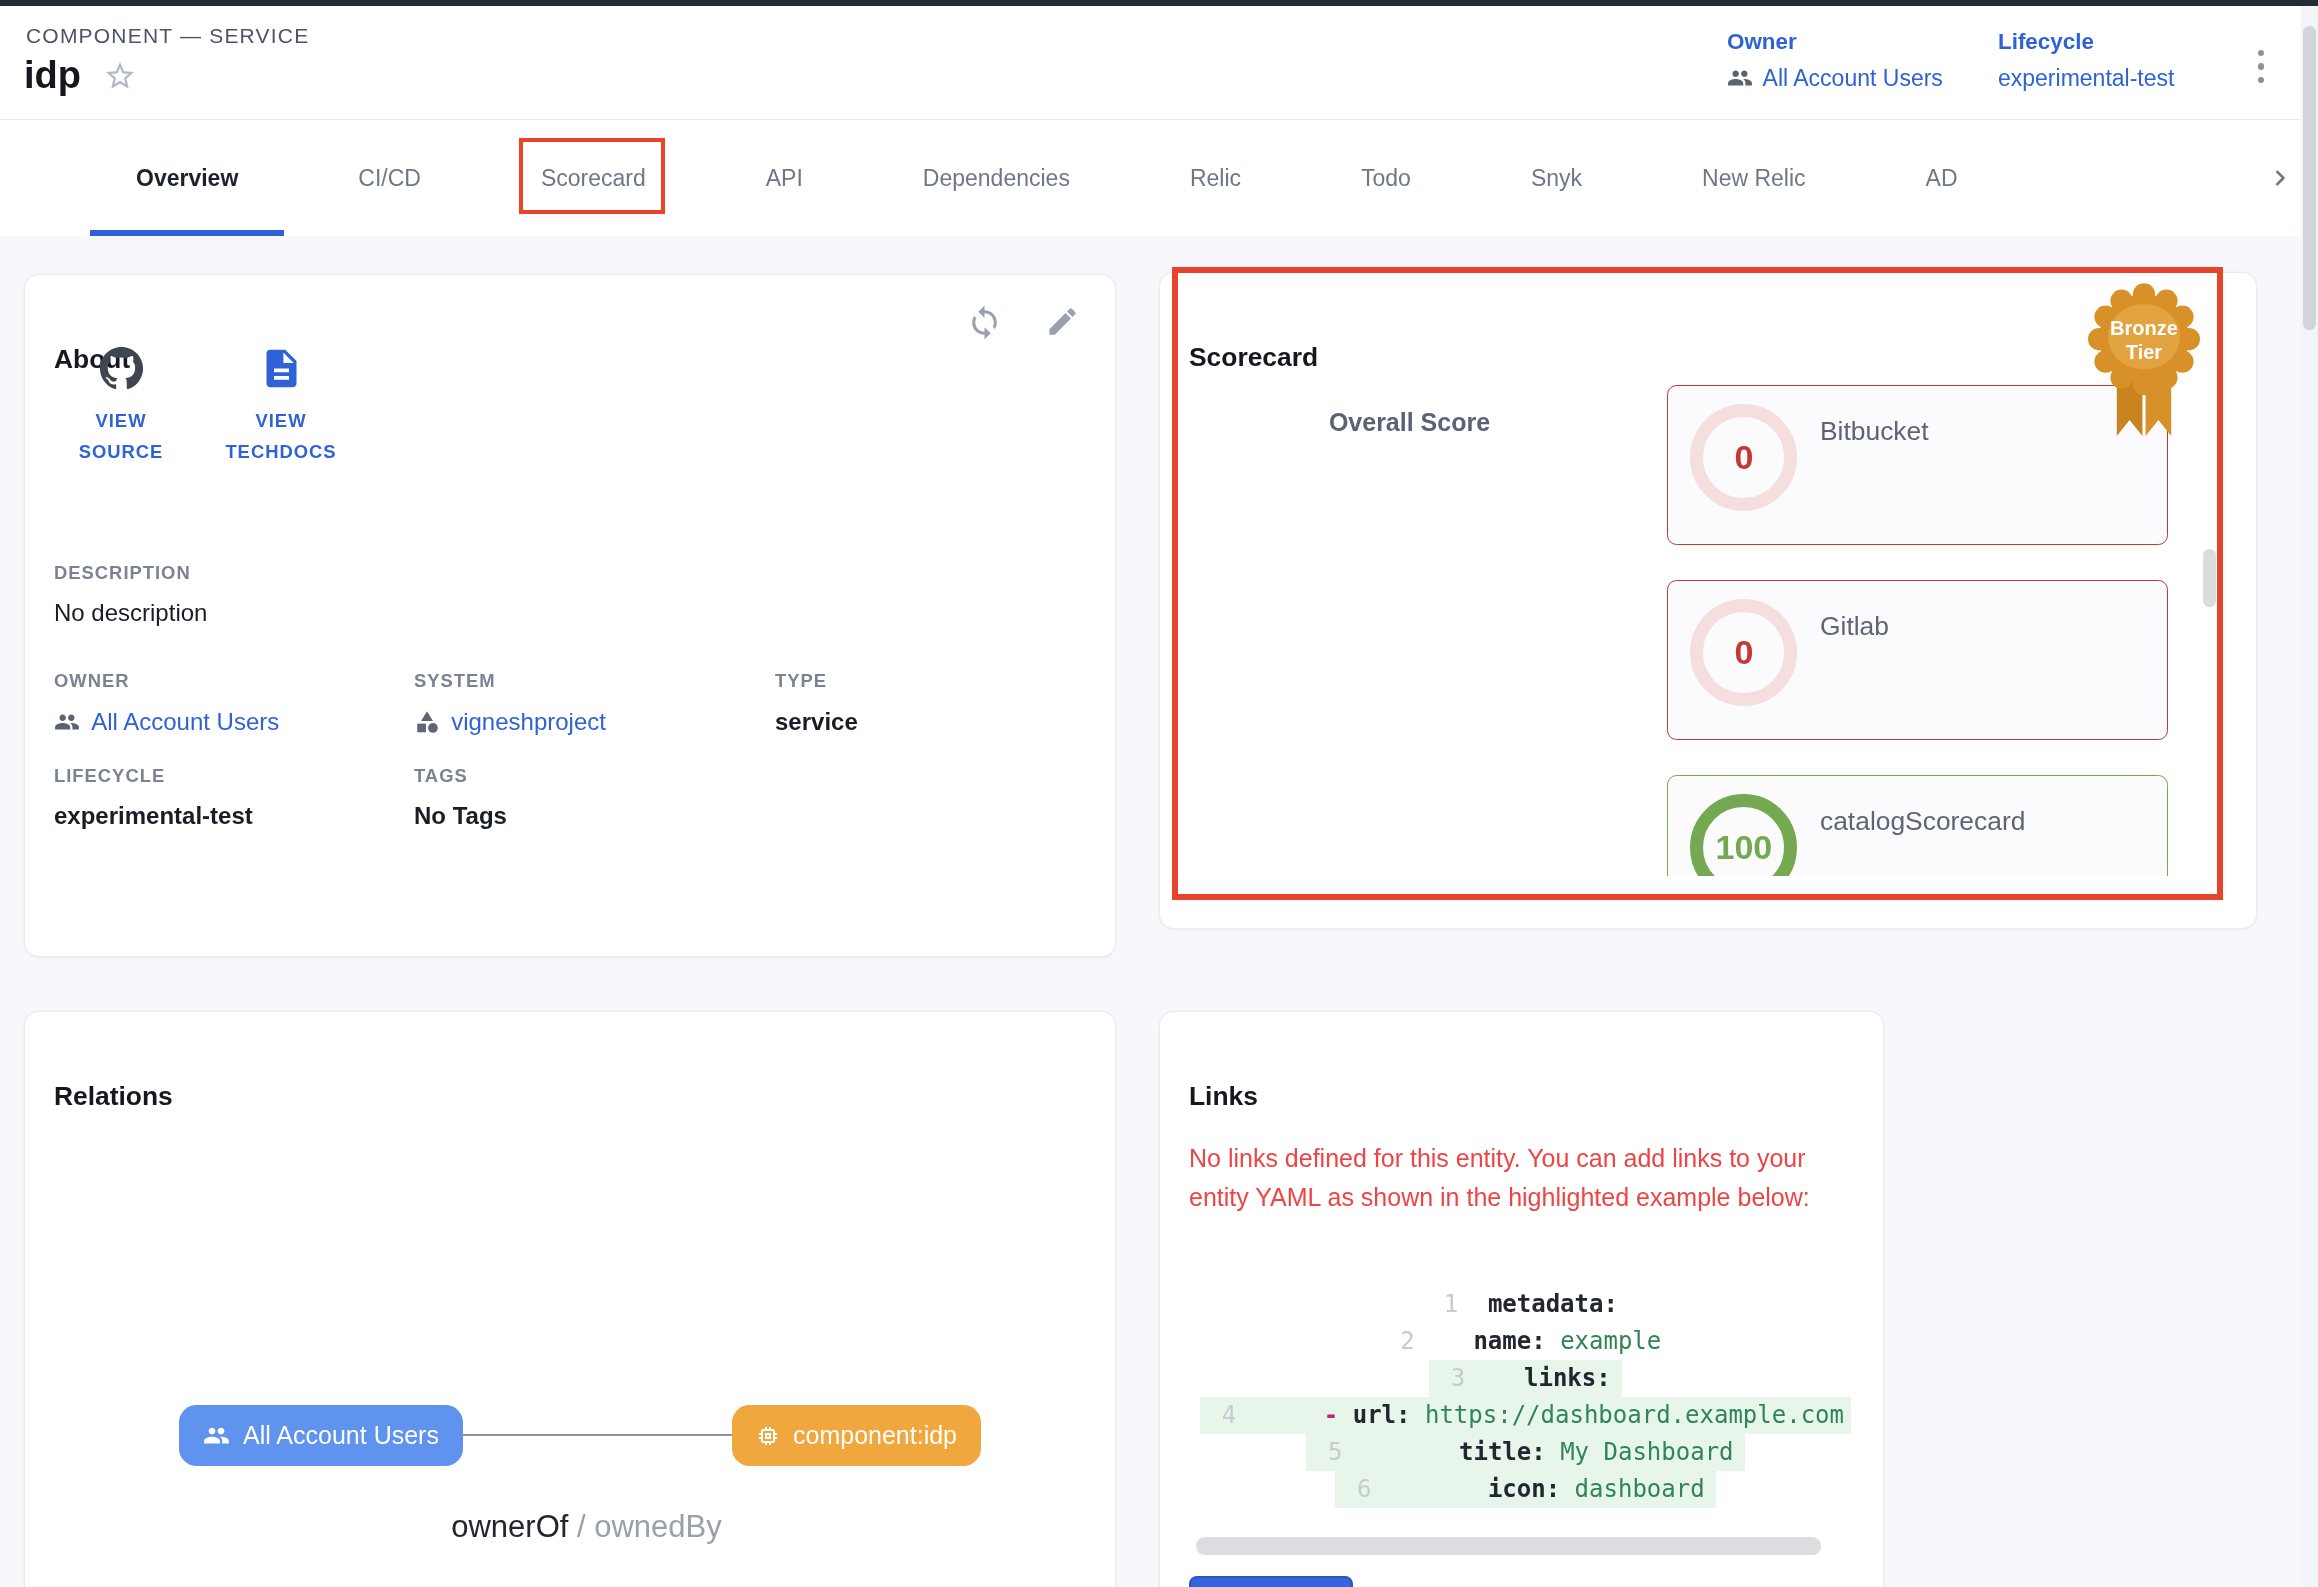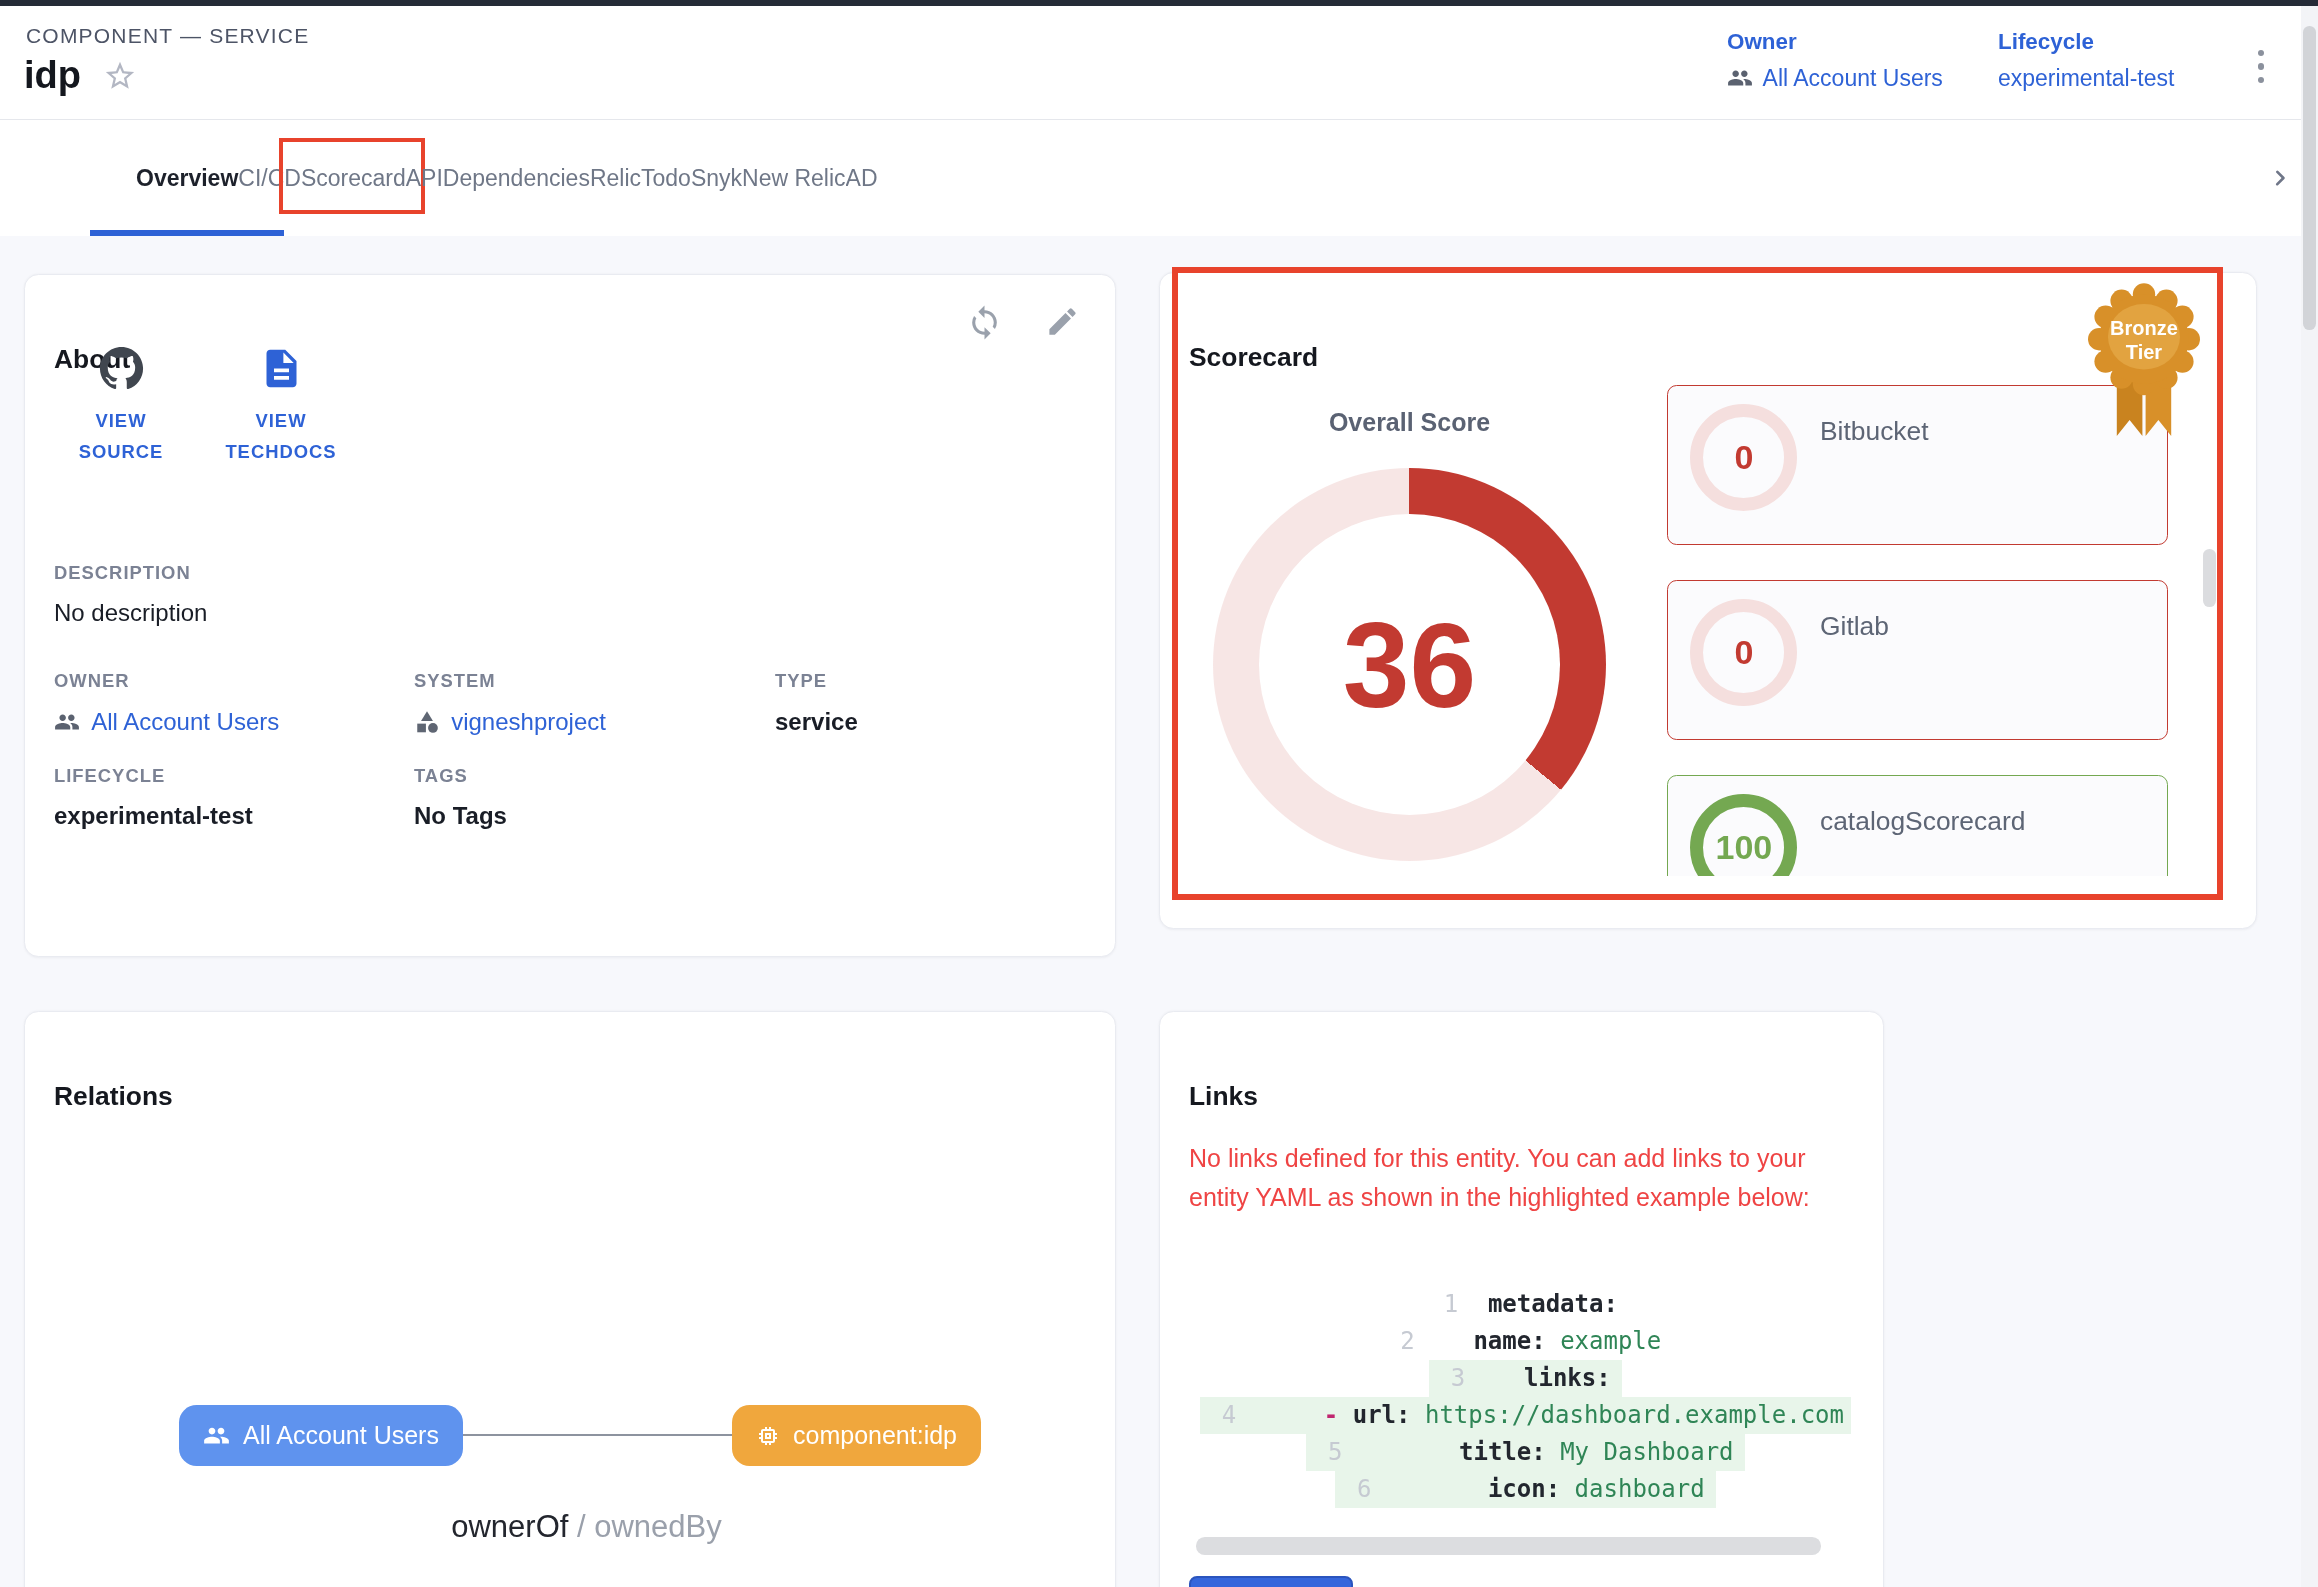--- a/index.html
+++ b/index.html
@@ -21,21 +21,21 @@
   #page-title{font-size:38px;font-weight:700;color:#14171e;}
   .hdr-block{position:absolute;top:29px;z-index:2;}
   #owner-block{left:1727px;} #lifecycle-block{left:1998px;}
   .hdr-label{font-size:22.4px;font-weight:700;color:var(--link-blue);}
   .hdr-value{margin-top:9.6px;display:flex;align-items:center;gap:9.6px;font-size:23px;color:var(--link-blue);}
   #kebab{position:absolute;left:2253px;top:45px;display:flex;flex-direction:column;gap:7.2px;padding:4.8px;cursor:pointer;z-index:2;}
   #kebab span{width:6.4px;height:6.4px;border-radius:50%;background:#8b919d;}
   #header-divider{position:absolute;left:0;top:119px;width:2319px;height:0.8px;background:#e5e7ec;z-index:2;}
 
   
-  #tabs{position:absolute;left:0;top:120px;width:2319px;height:116px;display:flex;align-items:stretch;padding-left:136px;background:#fff;z-index:1;}
+  #tabs{position:absolute;left:0;top:120px;width:2319px;height:116px;display:flex;align-items:stretch;padding-left:136px;gap:120px;background:#fff;z-index:1;}
   .tab{position:relative;display:flex;align-items:center;font-size:23px;color:#6f7787;font-weight:500;cursor:pointer;white-space:nowrap;}
   .tab.active{color:#1d212b;font-weight:700;}
   .tab.active .tab-underline{position:absolute;left:-46px;right:-46px;bottom:0;height:5.6px;background:var(--link-blue);}
   .tab.truncated{width:37px;overflow:hidden;}
   .tab-annotation{position:absolute;left:-22.4px;right:-19px;top:18.4px;bottom:22.4px;border:4.8px solid var(--annotation-red);pointer-events:none;}
   #tabs-chevron{position:absolute;left:2264px;top:162px;z-index:2;cursor:pointer;}
 
   
   .card{position:absolute;background:#fff;border:0.8px solid #e9ebf1;border-radius:14.4px;box-shadow:0 0.8px 2.4px rgba(16,24,40,.05);z-index:1;}
   #about-card{left:24px;top:274px;width:1092px;height:683px;}
@@ -264,25 +264,20 @@
       <circle cx="14" cy="75" r="14"></circle>
         <circle cx="22" cy="47" r="14"></circle>
         <circle cx="42" cy="27" r="14"></circle>
       <circle cx="70" cy="75" r="56"></circle>
     </g>
     <ellipse cx="70" cy="72" rx="45" ry="41" fill="#e2a340"></ellipse>
     <text x="70" y="70" text-anchor="middle">Bronze</text>
     <text x="70" y="100" text-anchor="middle">Tier</text>
   </svg>
   <div id="overall-label">Overall Score</div>
-  <div id="overall-gauge" style="background: conic-gradient(rgb(194, 58, 49) 36%, rgb(247, 230, 229) 0deg);">
-    <div class="inner">
-        <span id="overall-value">36</span>
-      </div>
-  </div>
   <div id="checks">
     <div class="check">
       <span class="ring">
           <span>0</span>
         </span>
       <span class="cname">Bitbucket</span>
     </div>
     <div class="check">
       <span class="ring">
           <span>0</span>

